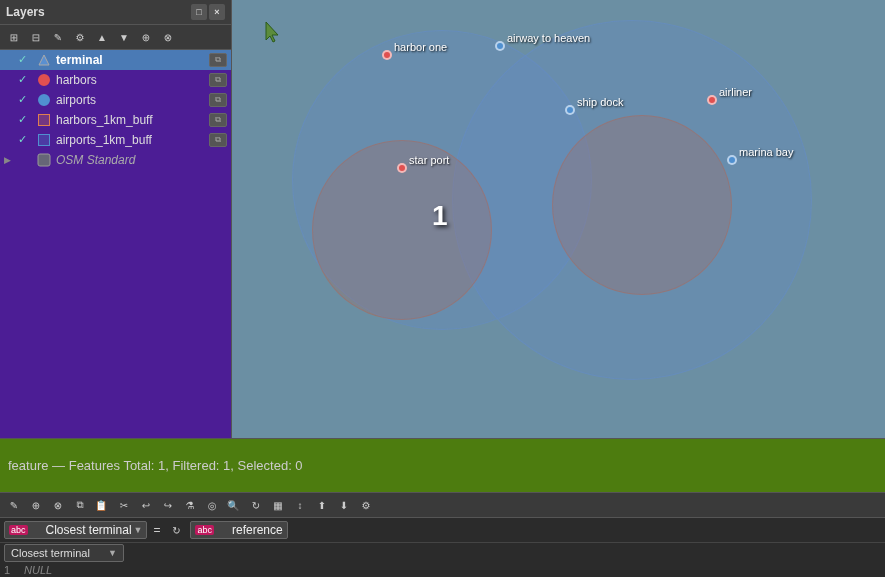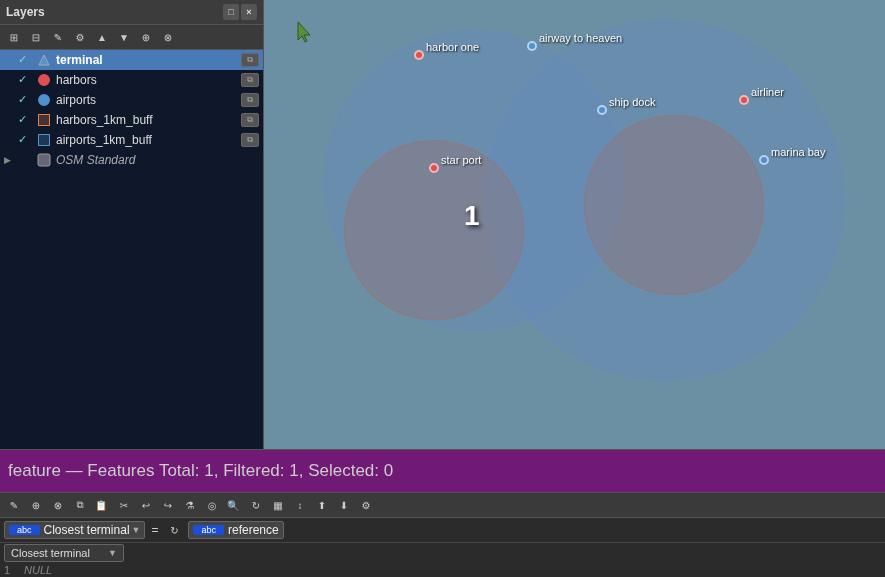--- a/index.html
+++ b/index.html
@@ -1,21 +1,21 @@
 <!DOCTYPE html>
 <html><head>
   <meta charset="utf-8">
   <style>
     * { box-sizing: border-box; margin: 0; padding: 0; }
     body { font-family: 'Segoe UI', Arial, sans-serif; font-size: 12px; background: #3a3a3a; color: #eee; width: 885px; height: 577px; overflow: hidden; display: flex; flex-direction: column; }
 
     .main-layout { display: flex; flex: 1; overflow: hidden; }
 
     
-    .sidebar { width: 264px; background: #0f172a; display: flex; flex-direction: column; border-right: 1px solid #555; }
+    .sidebar { width: 232px; background: #4c1d95; display: flex; flex-direction: column; border-right: 1px solid #555; }
     .sidebar-header { background: #3c3c3c; padding: 4px 6px; font-size: 12px; font-weight: bold; color: #ddd; display: flex; align-items: center; justify-content: space-between; border-bottom: 1px solid #555; }
     .sidebar-header-icons { display: flex; gap: 2px; }
     .sidebar-header-icon { width: 16px; height: 16px; background: #555; border-radius: 2px; cursor: pointer; display: flex; align-items: center; justify-content: center; font-size: 9px; }
     .toolbar-row { background: #3a3a3a; padding: 2px 4px; display: flex; gap: 2px; border-bottom: 1px solid #555; }
     .tool-btn { width: 20px; height: 20px; background: transparent; border: none; cursor: pointer; display: flex; align-items: center; justify-content: center; border-radius: 2px; color: #ccc; font-size: 10px; }
     .layer-list { flex: 1; overflow-y: auto; }
     .layer-item { display: flex; align-items: center; padding: 2px 4px; cursor: pointer; gap: 4px; }
     .layer-item.selected { background: #4a7ab5; }
     .layer-check { width: 14px; height: 14px; color: #aaa; font-size: 11px; }
     .layer-icon { width: 16px; height: 16px; display: flex; align-items: center; justify-content: center; }
@@ -29,25 +29,25 @@
 
     
     .map-area { flex: 1; position: relative; background: #0369a1; overflow: hidden; }
     .map-canvas { width: 100%; height: 100%; position: relative; }
 
     
     .cursor { position: absolute; pointer-events: none; z-index: 100; }
 
     
     .bottom-area { background: #2b2b2b; border-top: 1px solid #555; }
-    .status-bar { padding: 11px 8px; font-size: 17px; color: #ccc; background: #701a75; border-bottom: 1px solid #555; }
+    .status-bar { padding: 19px 8px; font-size: 13px; color: #ccc; background: #4d7c0f; border-bottom: 1px solid #555; }
     .attr-toolbar { background: #3a3a3a; padding: 2px 4px; display: flex; gap: 2px; border-bottom: 1px solid #555; flex-wrap: wrap; }
     .attr-row { display: flex; align-items: center; padding: 2px 4px; gap: 4px; border-bottom: 1px solid #444; }
     .field-selector { display: flex; align-items: center; gap: 2px; background: #444; border: 1px solid #666; border-radius: 2px; padding: 1px 4px; cursor: pointer; }
-    .field-label-tag { background: #1d4ed8; color: #fff; font-size: 9px; padding: 0 8px; border-radius: 2px; margin-right: 2px; }
+    .field-label-tag { background: #be185d; color: #fff; font-size: 9px; padding: 0 2px; border-radius: 2px; margin-right: 16px; }
     .equals-sign { color: #ccc; font-size: 12px; padding: 0 2px; }
     .ref-field { display: flex; align-items: center; gap: 2px; background: #444; border: 1px solid #666; border-radius: 2px; padding: 1px 4px; }
     .chevron-down { font-size: 9px; color: #aaa; }
     .data-row { display: flex; align-items: center; padding: 1px 4px; gap: 4px; }
     .row-num { color: #888; font-size: 11px; width: 16px; }
     .null-val { color: #888; font-style: italic; font-size: 11px; }
 
     
     .dropdown-select { background: #3a3a3a; border: 1px solid #666; border-radius: 2px; padding: 2px 6px; color: #ddd; font-size: 11px; display: flex; align-items: center; gap: 4px; cursor: pointer; min-width: 120px; }
     .dropdown-select .chevron { font-size: 9px; color: #aaa; margin-left: auto; }

